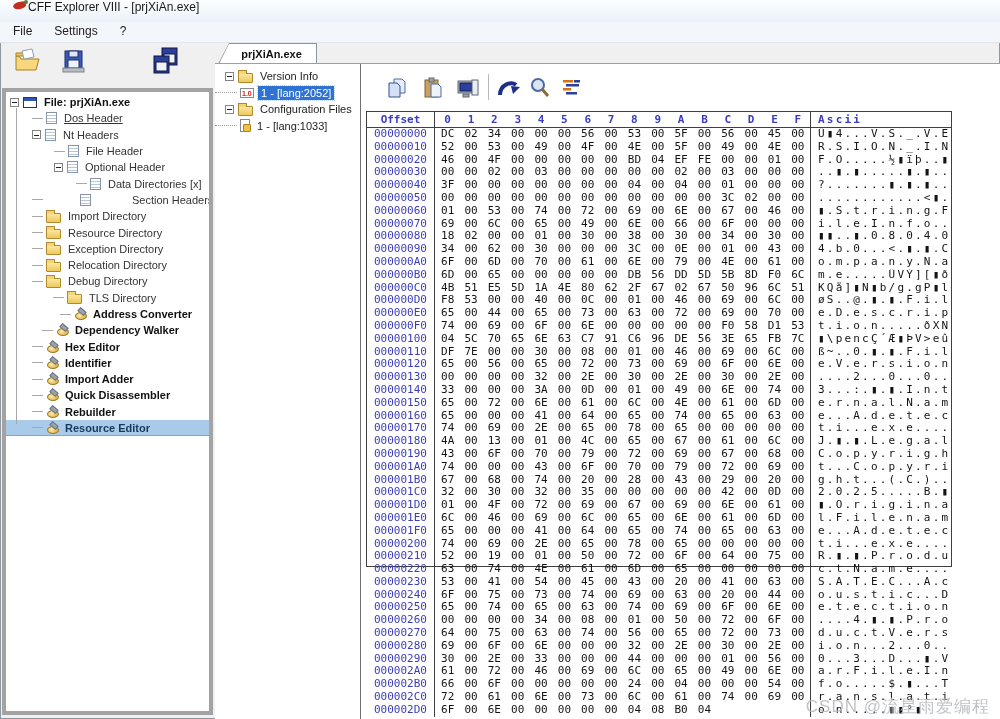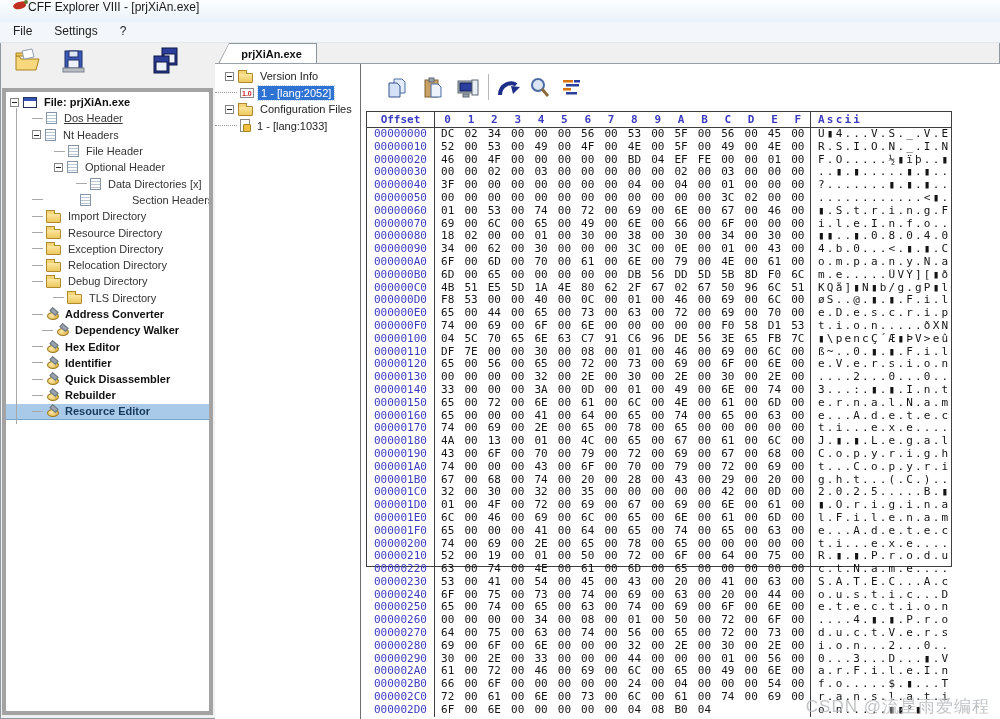--- a/index.html
+++ b/index.html
@@ -205,39 +205,44 @@
         <div class="tree-row" style="padding-left: 26px;">
           <span class="stub"></span>
           <span class="t-icon folder"></span>
           <span class="tree-label">Debug Directory</span>
         </div>
         <div class="tree-row" style="padding-left: 26px; margin-left: 21px;">
           <span class="stub"></span>
           <span class="t-icon folder"></span>
           <span class="tree-label">TLS Directory</span>
         </div>
-        <div class="tree-row bold" style="padding-left: 26px;">
+        <div class="tree-row bold" style="padding-left: 26px; margin-left: 28px;">
           <span class="stub"></span>
           <span class="t-icon tool"></span>
           <span class="tree-label">Address Converter</span>
         </div>
         <div class="tree-row bold" style="padding-left: 36px;">
           <span class="stub"></span>
           <span class="t-icon tool"></span>
           <span class="tree-label">Dependency Walker</span>
         </div>
         <div class="tree-row bold" style="padding-left: 26px;">
           <span class="stub"></span>
           <span class="t-icon tool"></span>
           <span class="tree-label">Hex Editor</span>
         </div>
         <div class="tree-row bold" style="padding-left: 26px;">
           <span class="stub"></span>
           <span class="t-icon tool"></span>
           <span class="tree-label">Identifier</span>
+        </div>
+        <div class="tree-row bold" style="padding-left: 26px;">
+          <span class="stub"></span>
+          <span class="t-icon tool"></span>
+          <span class="tree-label">Import Adder</span>
         </div>
         <div class="tree-row bold" style="padding-left: 26px;">
           <span class="stub"></span>
           <span class="t-icon tool"></span>
           <span class="tree-label">Quick Disassembler</span>
         </div>
         <div class="tree-row bold" style="padding-left: 26px;">
           <span class="stub"></span>
           <span class="t-icon tool"></span>
           <span class="tree-label">Rebuilder</span>

